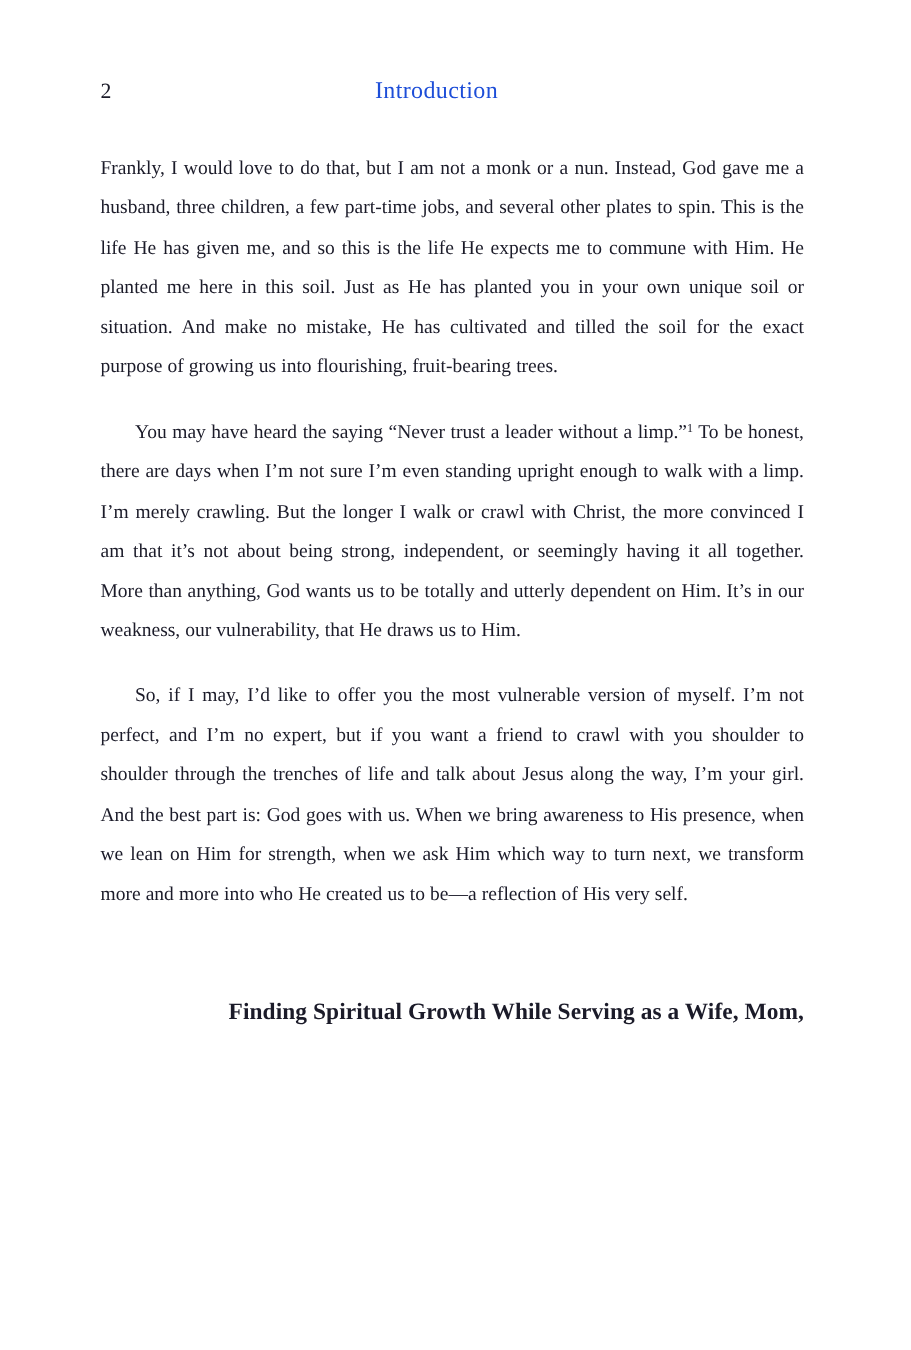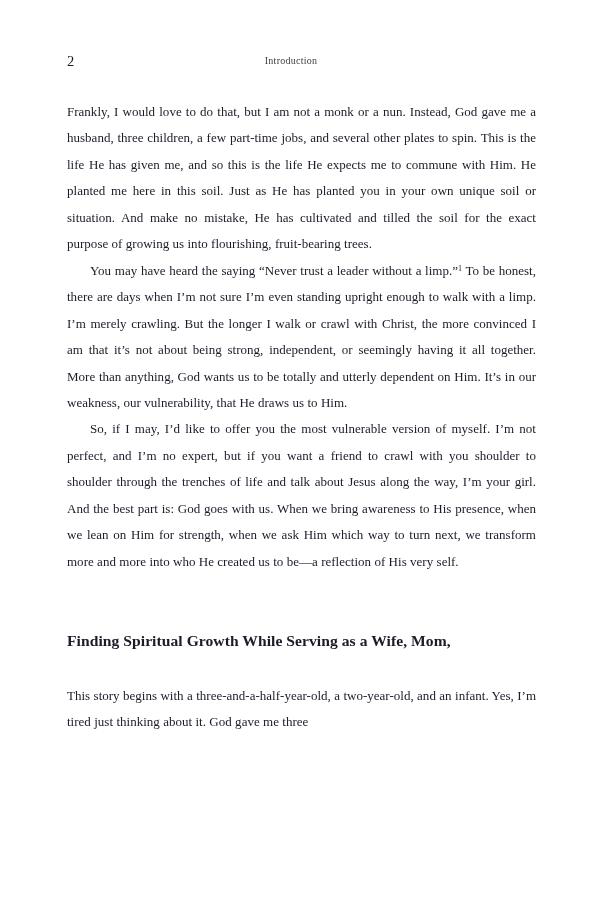--- a/index.html
+++ b/index.html
@@ -39,23 +39,23 @@
     color: #1b1b29;
     letter-spacing: 0.2px;
   }
 
   .running-title {
     position: absolute;
     left: 0;
     top: 0;
     width: 448px;
     text-align: center;
-    font-size: 10px;
+    font-size: 16px;
     line-height: 22px;
-    color: #404040;
+    color: #1d4ed8;
     letter-spacing: 0.25px;
   }
 
   
   .text-column {
     position: absolute;
     left: 67px;
     top: 99px;
     width: 469px;
   }
@@ -66,37 +66,38 @@
     line-height: 26.45px;
     text-align: justify;
     text-justify: inter-word;
     letter-spacing: 0.01px;
     word-spacing: 0.1px;
     hyphens: none;
   }
 
   p.body-par.indented {
     text-indent: 23px;
+    margin-top: 17px;
   }
 
   sup.footnote-ref {
     font-size: 0.62em;
     vertical-align: 0.52em;
     line-height: 0;
     letter-spacing: 0;
   }
 
   
   .subhead {
     margin: 0;
     padding: 0;
     font-size: 15.6px;
     line-height: 25.6px;
     font-weight: bold;
-    text-align: left;
+    text-align: right;
     letter-spacing: 0.05px;
   }
 
   .subhead .subhead-line {
     display: block;
     white-space: nowrap;
   }
 
   .gap-before-subhead { height: 53px; }
   .gap-after-subhead  { height: 29px; }
@@ -120,17 +121,16 @@
     <p class="body-par indented">So, if I may, I’d like to offer you the most vulnerable version of myself. I’m not perfect, and I’m no expert, but if you want a friend to crawl with you shoulder to shoulder through the trenches of life and talk about Jesus along the way, I’m your girl. And the best part is: God goes with us. When we bring awareness to His presence, when we lean on Him for strength, when we ask Him which way to turn next, we transform more and more into who He created us to be—a reflection of His very self.</p>
 
     <div class="gap-before-subhead"></div>
 
     <h2 class="subhead">
       <span class="subhead-line">Finding Spiritual Growth While Serving as a Wife, Mom,</span>
     </h2>
 
     <div class="gap-after-subhead"></div>
 
-    <p class="body-par">This story begins with a three-and-a-half-year-old, a two-year-old, and an infant. Yes, I’m tired just thinking about it. God gave me three</p>
 
   </div>
 
 </div>
 
 </body></html>

